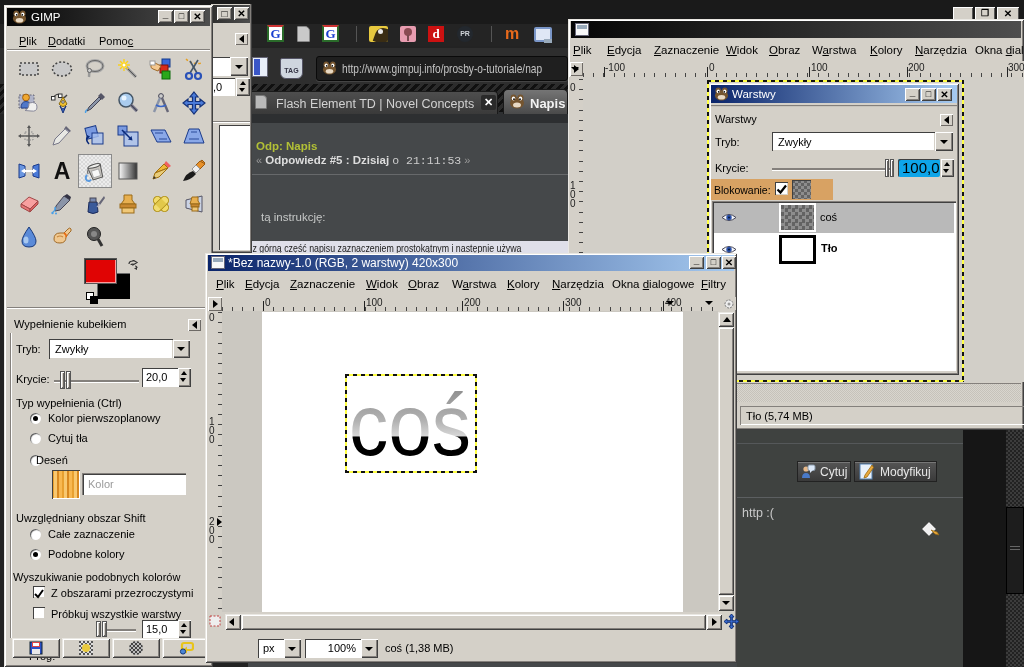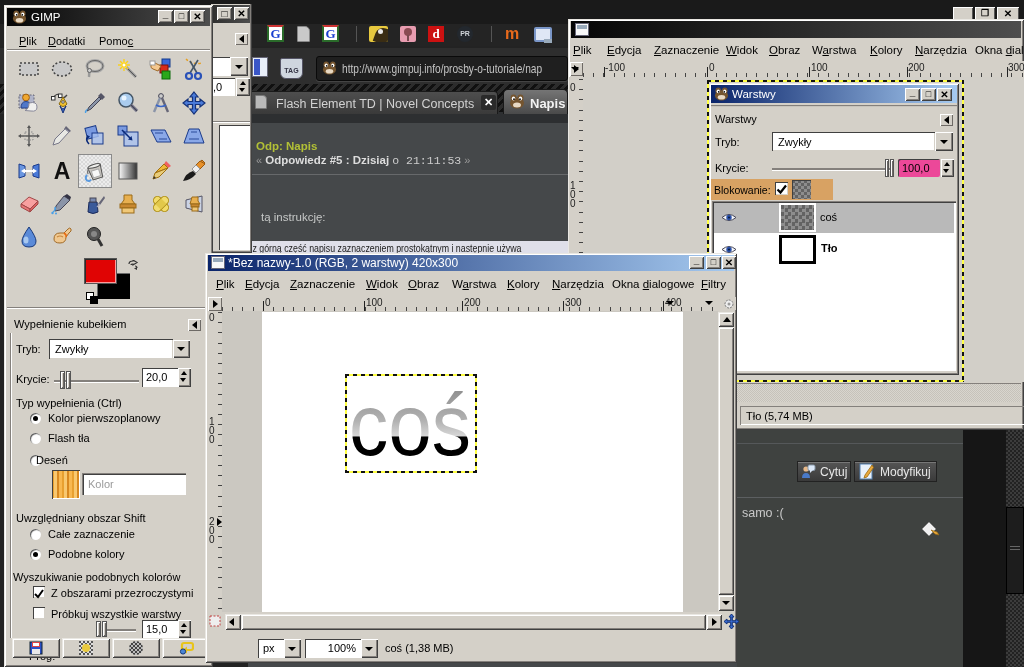--- a/index.html
+++ b/index.html
@@ -122,21 +122,21 @@
     </svg></div>
 <div class="abs" style="left:820px;top:465px;font-size:12px;color:#e8e8e8;">Cytuj</div>
 
 <div class="abs" style="left:854px;top:461px;width:83px;height:21px;background:linear-gradient(#555,#3a3a3a);border:1px solid #222;box-shadow:inset 0 1px 0 #777;"></div>
 <div class="abs" style="left:858px;top:463px;width:17px;height:17px;"><svg width="17" height="17" viewBox="0 0 17 17">
       <rect x="2" y="1" width="12" height="15" fill="#e8f0fa" stroke="#5580b0"></rect>
       <path d="M14 2 L7 12 L6 15 L9 14 L15.5 4.5 Z" fill="#e8a83c" stroke="#9a6a10" stroke-width="0.8"></path>
     </svg></div>
 <div class="abs" style="left:880px;top:465px;font-size:12px;color:#e8e8e8;">Modyfikuj</div>
 <div class="abs" style="left:737px;top:497px;width:226px;height:1px;background:#5c5f61;"></div>
-<div class="abs" style="left:742px;top:506px;font-size:12.5px;color:#c9c9c9;">samo :(</div>
+<div class="abs" style="left:742px;top:506px;font-size:12.5px;color:#c9c9c9;">http :(</div>
 <div class="abs" style="left:919px;top:521px;width:21px;height:17px;"><svg width="21" height="17" viewBox="0 0 21 17">
       <path d="M3 8 L10 1 L17 8 L10 15 Z" fill="#f0f0f0" stroke="#888"></path>
       <path d="M12 9 L18 11 L20 14 L16 13 Z" fill="#e8a83c" stroke="#9a6a10" stroke-width="0.7"></path>
     </svg></div>
 
 <div id="strip-win" class="abs" style="left:211px;top:4px;width:41px;height:249px;background:#d4d0c8;box-shadow:inset -1px -1px 0 #404040, inset -2px -2px 0 #84807c;">
   <div class="abs" style="left:0;top:1px;width:39px;height:18px;background:linear-gradient(90deg,#2e2e2e,#4e4e4e);"></div>
   <div class="wbtn" style="left:6px;top:3px;width:15px;height:13px;">□</div>
   <div class="wbtn" style="left:23px;top:3px;width:15px;height:13px;">✕</div>
   <div class="abs raised" style="left:24px;top:29px;width:13px;height:12px;">
@@ -419,21 +419,21 @@
         <div class="arrow-up abs" style="left:3px;top:3px;"></div>
         <div class="arrow-down abs" style="left:2px;top:10px;border-left-width:3px;border-right-width:3px;"></div>
       </div>
 
   <div class="abs t11" style="left:12px;top:392px;">Typ wypełnienia  (Ctrl)</div>
   <div class="abs" style="left:26px;top:408px;width:11px;height:11px;border-radius:50%;background:#fff;box-shadow:inset 1px 1px 1px #555;">
         <div class="abs" style="left:3px;top:3px;width:5px;height:5px;border-radius:50%;background:#000;"></div>
       </div>
   <div class="abs t11" style="left:44px;top:407px;">Kolor pierwszoplanowy</div>
   <div class="abs" style="left:26px;top:428px;width:11px;height:11px;border-radius:50%;background:#fff;box-shadow:inset 1px 1px 1px #555;"></div>
-  <div class="abs t11" style="left:44px;top:427px;">Flash tła</div>
+  <div class="abs t11" style="left:44px;top:427px;">Cytuj tła</div>
   <div class="abs" style="left:26px;top:450px;width:11px;height:11px;border-radius:50%;background:#fff;box-shadow:inset 1px 1px 1px #555;"></div>
   <div class="abs t11" style="left:32px;top:449px;text-align:center;">Deseń</div>
 
   <div class="abs" style="left:48px;top:465px;width:28px;height:29px;background:repeating-linear-gradient(90deg,#e8a030 0 2px,#f8c870 2px 5px,#d88820 5px 7px,#f8b850 7px 10px);box-shadow:inset 1px 1px 0 #404040, inset -1px -1px 0 #fff;"></div>
   <div class="abs" style="left:78px;top:468px;width:104px;height:22px;background:#fff;box-shadow:inset 1px 1px 0 #84807c, inset 2px 2px 0 #404040;font-size:11px;color:#9a9a9a;line-height:22px;padding-left:6px;">Kolor</div>
 
   <div class="abs t11" style="left:12px;top:507px;">Uwzględniany obszar  Shift</div>
   <div class="abs" style="left:26px;top:524px;width:11px;height:11px;border-radius:50%;background:#fff;box-shadow:inset 1px 1px 1px #555;"></div>
   <div class="abs t11" style="left:44px;top:523px;">Całe zaznaczenie</div>
   <div class="abs" style="left:26px;top:544px;width:11px;height:11px;border-radius:50%;background:#fff;box-shadow:inset 1px 1px 1px #555;">
@@ -556,21 +556,21 @@
   <div class="abs t11" style="left:6px;top:52.5px;">Tryb:</div>
   <div class="abs" style="left:63px;top:49px;width:163px;height:19px;background:#fff;box-shadow:inset 1px 1px 0 #404040, inset -1px -1px 0 #d4d0c8;"></div>
   <div class="abs t11" style="left:69px;top:52.5px;">Zwykły</div>
   <div class="abs combobtn" style="left:226px;top:49px;width:18px;height:19px;">
       <div class="arrow-down abs" style="left:5px;top:8px;"></div>
     </div>
   <div class="abs t11" style="left:6px;top:79px;">Krycie:</div>
   <div class="abs" style="left:63px;top:85px;width:120px;height:2px;background:#84807c;box-shadow:0 1px 0 #fff;"></div>
   <div class="abs raised" style="left:176px;top:76px;width:4px;height:18px;background:#d4d0c8;border:1px solid #555;"></div>
   <div class="abs raised" style="left:181px;top:76px;width:4px;height:18px;background:#d4d0c8;border:1px solid #555;"></div>
-  <div class="abs" style="left:189px;top:76px;width:42px;height:18px;background:#ec4899;box-shadow:inset 1px 1px 0 #404040;font-size:11px;line-height:18px;padding-left:4px;border-radius:2px;">100,0</div>
+  <div class="abs" style="left:189px;top:76px;width:42px;height:18px;background:#0ea5e9;box-shadow:inset 1px 1px 0 #404040;font-size:15px;line-height:18px;padding-left:4px;border-radius:2px;">100,0</div>
   <div class="abs combobtn" style="left:232px;top:76px;width:13px;height:18px;">
       <div class="arrow-up abs" style="left:3px;top:3px;"></div>
       <div class="arrow-down abs" style="left:2px;top:10px;border-left-width:3px;border-right-width:3px;"></div>
     </div>
 
   <div class="abs" style="left:2px;top:96px;width:122px;height:21px;background:#d8a263;"></div>
   <div class="abs" style="left:5px;top:101px;font-size:10.5px;color:#000;">Blokowanie:</div>
   <div class="abs" style="left:66px;top:99px;width:13px;height:13px;background:#fff;box-shadow:inset 1px 1px 0 #404040, inset -1px -1px 0 #d4d0c8;"><svg width="13" height="13" viewBox="0 0 13 13">
         <path d="M2.5 6.5 L5.5 9.5 L11 2.5" stroke="#000" stroke-width="2.2" fill="none"></path>
       </svg></div>

